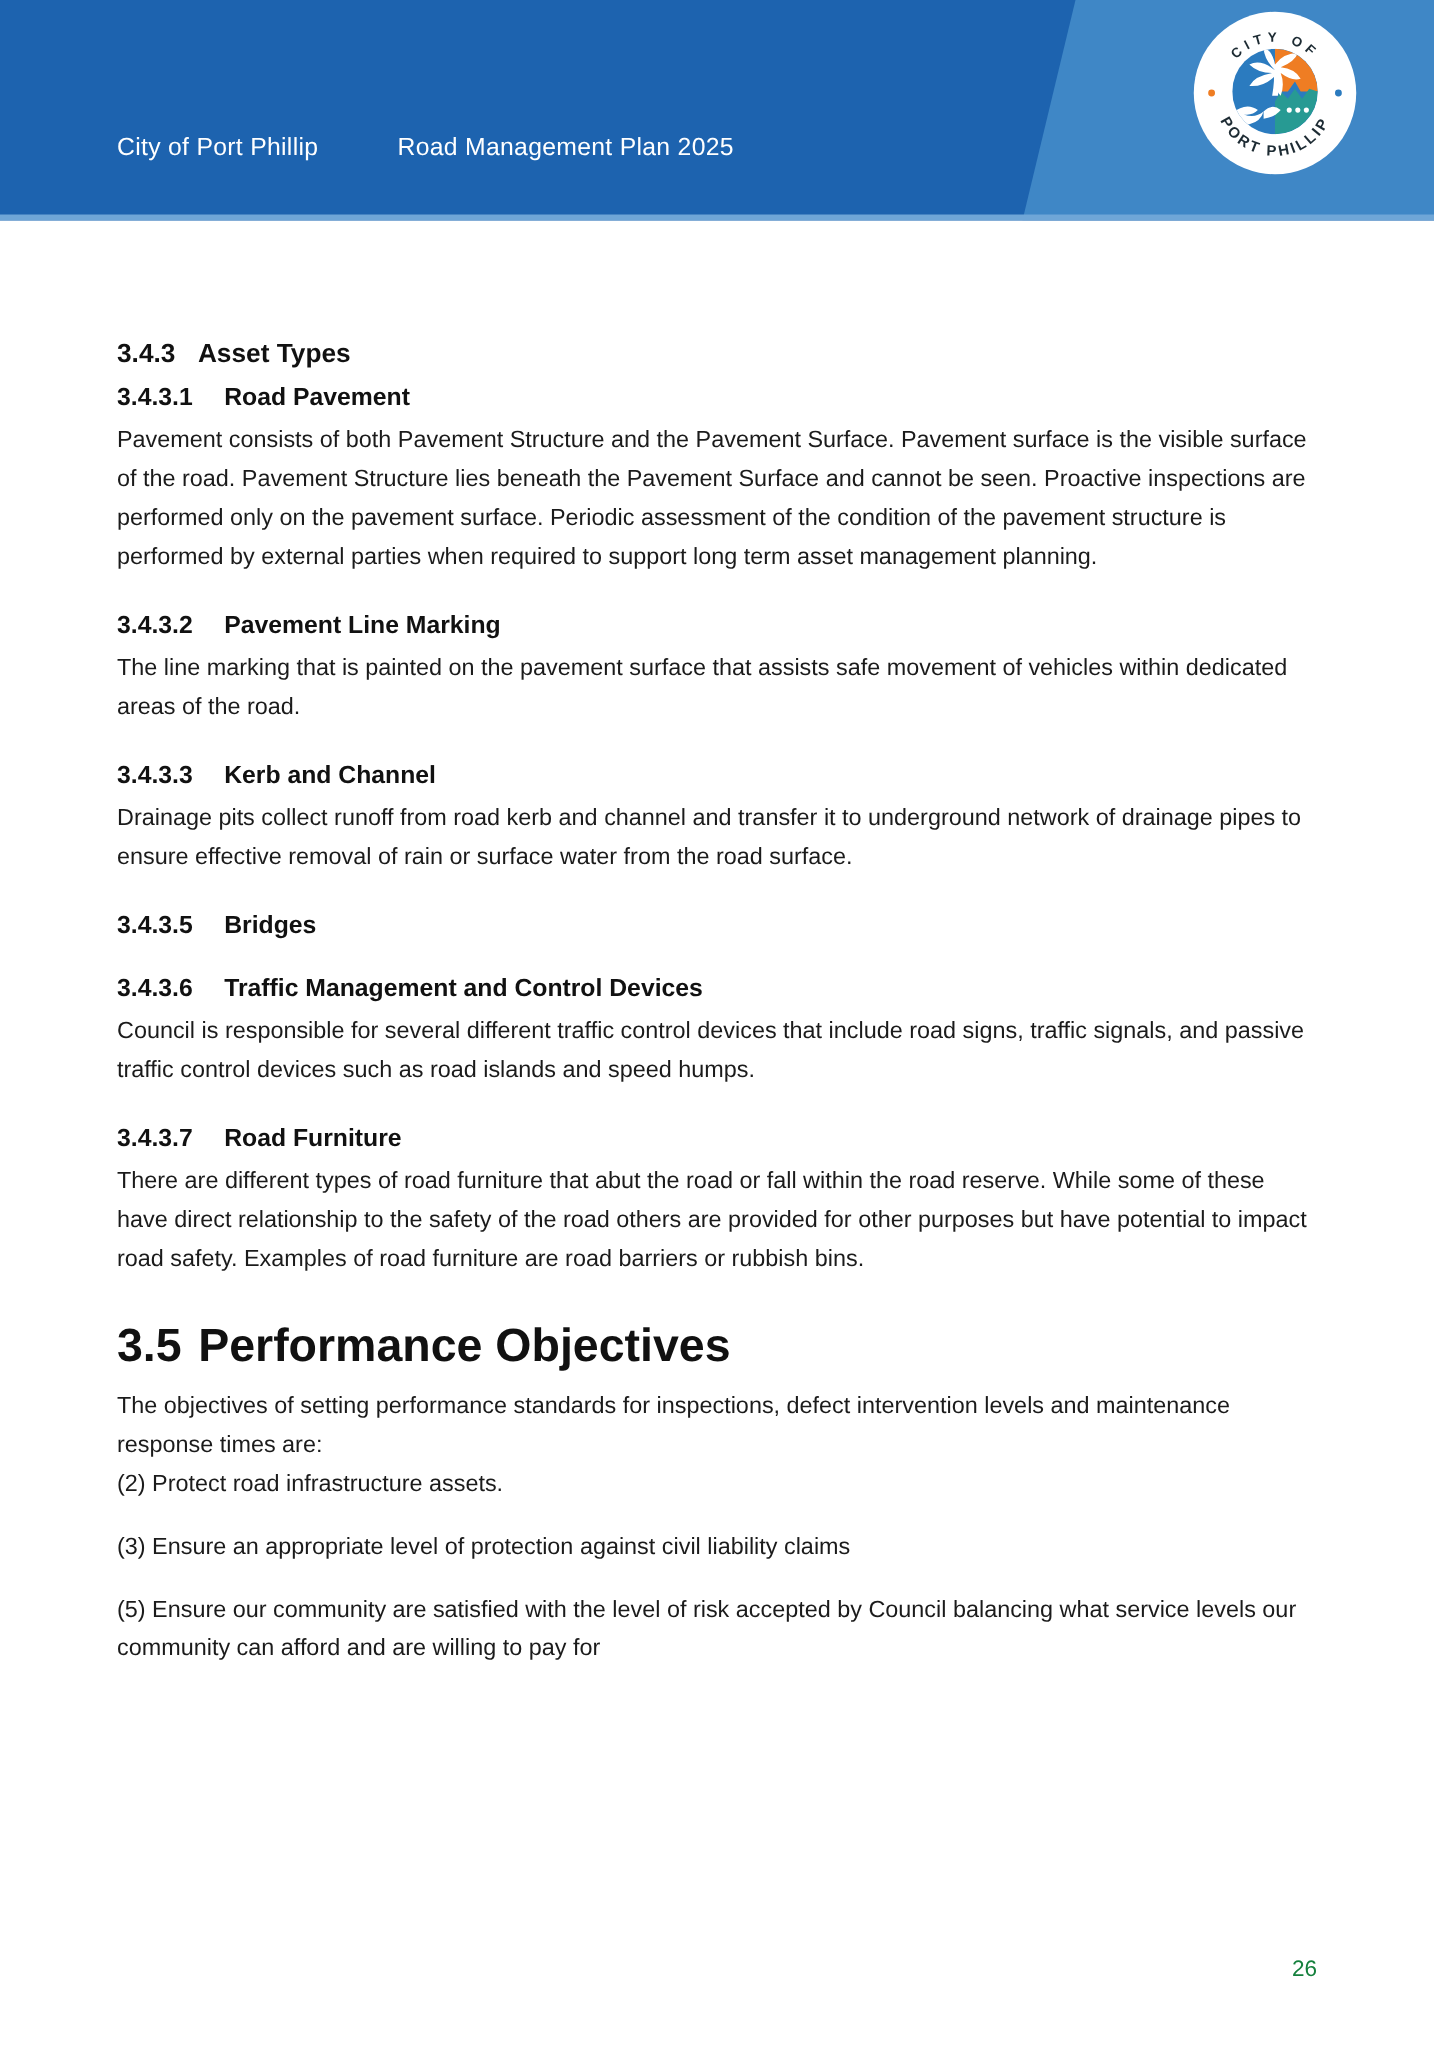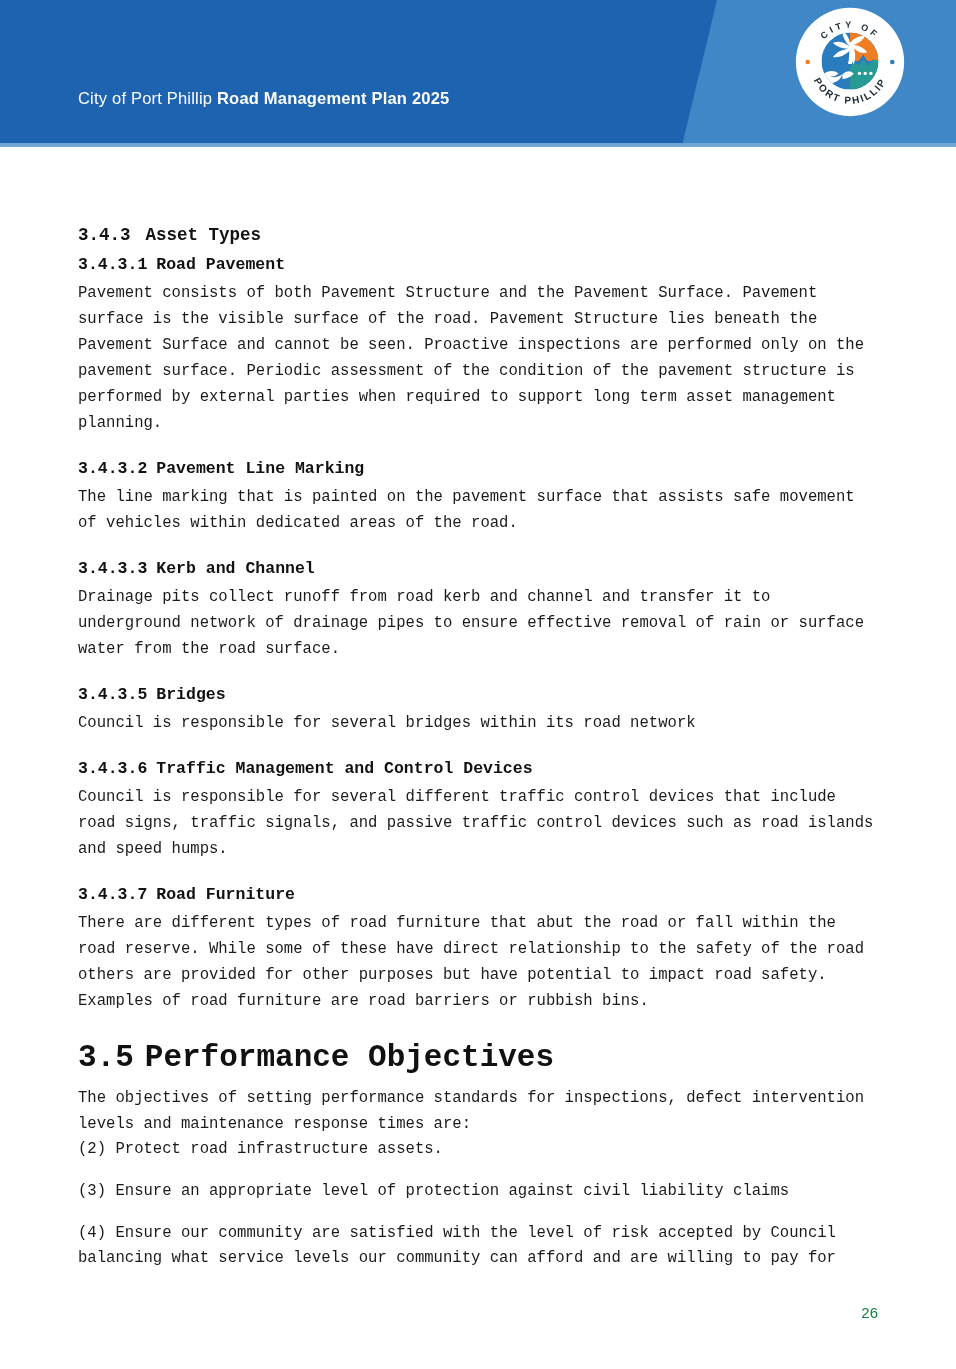--- a/index.html
+++ b/index.html
@@ -19,29 +19,29 @@
     clip-path:polygon(75% 0%, 100% 0%, 100% 100%, 71.3% 100%);
   }
   .header .bottom-strip{
     position:absolute;left:0;bottom:0;width:100%;height:4px;
     background:#6fa6d7;
   }
   .header-title{
     position:absolute;left:78px;top:89px;
     color:#ffffff;font-size:16.5px;letter-spacing:.2px;white-space:nowrap;
   }
-  .header-title .bold{font-weight:bold;}
+  .header-title .bold{font-weight:normal;margin-left:48px;}
   .logo-wrap{position:absolute;left:793px;top:5px;width:114px;height:114px;}
   
-  .content{position:absolute;top:147px;left:0;right:0;padding:78px 78px 0 78px;font-family:Liberation Mono, monospace;}
+  .content{position:absolute;top:147px;left:0;right:0;padding:78px 78px 0 78px;}
   h3.sec-h{font-size:17.5px;font-weight:bold;color:#111;margin:0 0 6px 0;}
   h4.sec-h{font-size:16.5px;font-weight:bold;color:#111;margin:23px 0 6px 0;}
   h2.sec-h{font-size:31px;font-weight:bold;color:#111;margin:26px 0 10px 0;}
   h3.sec-h .num{margin-right:15px;}
-  h4.sec-h .num{margin-right:9px;}
+  h4.sec-h .num{margin-right:21px;}
   h2.sec-h .num{margin-right:11px;}
   p.body{font-size:15.6px;line-height:26px;margin:6px 0 18px 0;color:#1b1b1b;}
   p.obj{font-size:15.6px;line-height:25px;margin:0 0 17px 0;color:#1b1b1b;}
   .page-number{
     position:absolute;right:78px;bottom:48px;
     font-size:15px;color:#15803d;
   }
 </style>
 </head>
 <body>
@@ -104,36 +104,35 @@
 
   <h4 class="sec-h">
     <span class="num">3.4.3.3</span><span>Kerb and Channel</span>
   </h4>
 
   <p class="body">Drainage pits collect runoff from road kerb and channel and transfer it to underground network of drainage pipes to ensure effective removal of rain or surface water from the road surface.</p>
 
   <h4 class="sec-h">
     <span class="num">3.4.3.5</span><span>Bridges</span>
   </h4>
-  <p class="body">Council is responsible for several bridges within its road network</p>
 
   <h4 class="sec-h">
     <span class="num">3.4.3.6</span><span>Traffic Management and Control Devices</span>
   </h4>
   <p class="body">Council is responsible for several different traffic control devices that include road signs, traffic signals, and passive traffic control devices such as road islands and speed humps.</p>
 
   <h4 class="sec-h">
     <span class="num">3.4.3.7</span><span>Road Furniture</span>
   </h4>
   <p class="body">There are different types of road furniture that abut the road or fall within the road reserve. While some of these have direct relationship to the safety of the road others are provided for other purposes but have potential to impact road safety. Examples of road furniture are road barriers or rubbish bins.</p>
 
   <h2 class="sec-h">
     <span class="num">3.5</span><span>Performance Objectives</span>
   </h2>
   <p class="body" style="margin-bottom:0">The objectives of setting performance standards for inspections, defect intervention levels and maintenance response times are:</p>
 
   <p class="obj">(2) Protect road infrastructure assets.</p>
   <p class="obj">(3) Ensure an appropriate level of protection against civil liability claims</p>
-  <p class="obj">(4) Ensure our community are satisfied with the level of risk accepted by Council balancing what service levels our community can afford and are willing to pay for</p>
+  <p class="obj">(5) Ensure our community are satisfied with the level of risk accepted by Council balancing what service levels our community can afford and are willing to pay for</p>
 
 </div>
 
 <div class="page-number">26</div>
 
 </body></html>

